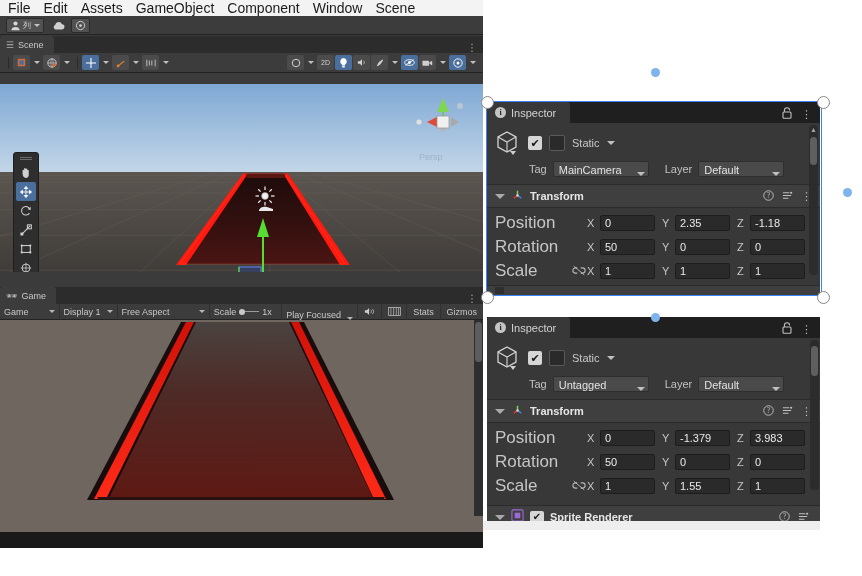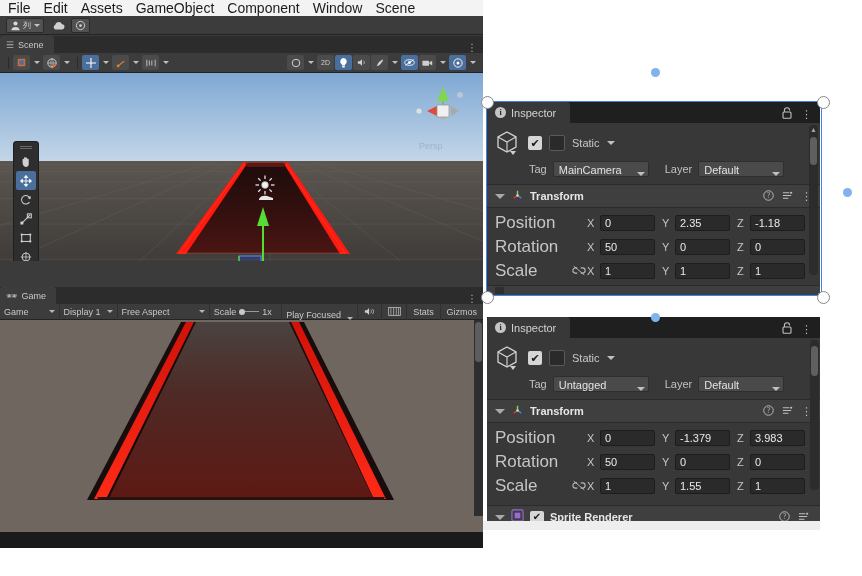--- a/index.html
+++ b/index.html
@@ -338,21 +338,21 @@
       <div class="st-caret"></div>
       <div class="st-btn active">
         <svg width="10" height="10" viewBox="0 0 12 12">
             <circle cx="6" cy="6" r="5" fill="none" stroke="#ffffff" stroke-width="1.1"></circle>
             <circle cx="6" cy="6" r="1.8" fill="#ffffff"></circle>
           </svg>
       </div>
       <div class="st-caret"></div>
     </div>
 
-    <div id="scene-view" style="top:73px; height:188px;">
+    <div id="scene-view" style="top:84px; height:188px;">
       <div class="sky"></div>
       <div class="ground"></div>
 
       <svg class="gridlines" viewBox="0 0 483 214" preserveAspectRatio="none">
 
         <g stroke="#6d675f" stroke-width="0.6" opacity="0.55">
           <line x1="-120" y1="214" x2="215" y2="101"></line>
           <line x1="10" y1="214" x2="231" y2="101"></line>
           <line x1="140" y1="214" x2="247" y2="101"></line>
           <line x1="270" y1="214" x2="263" y2="101"></line>

